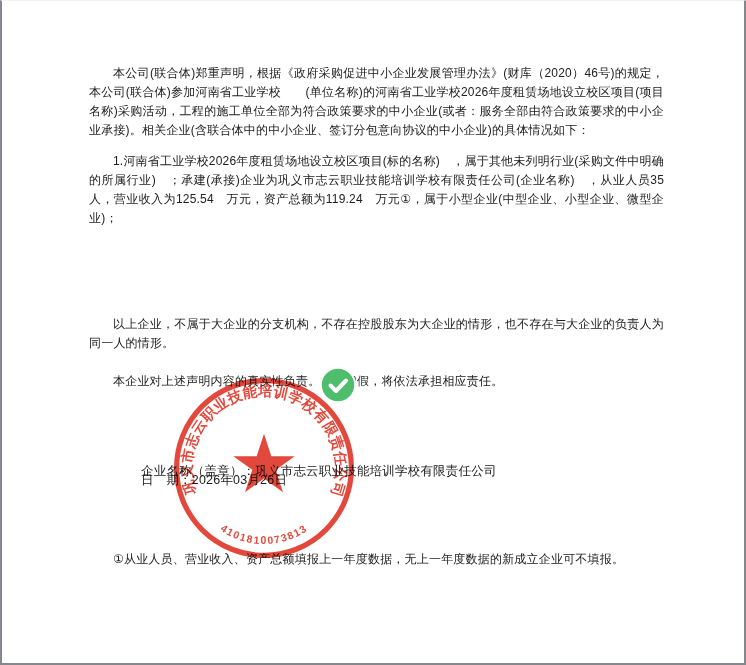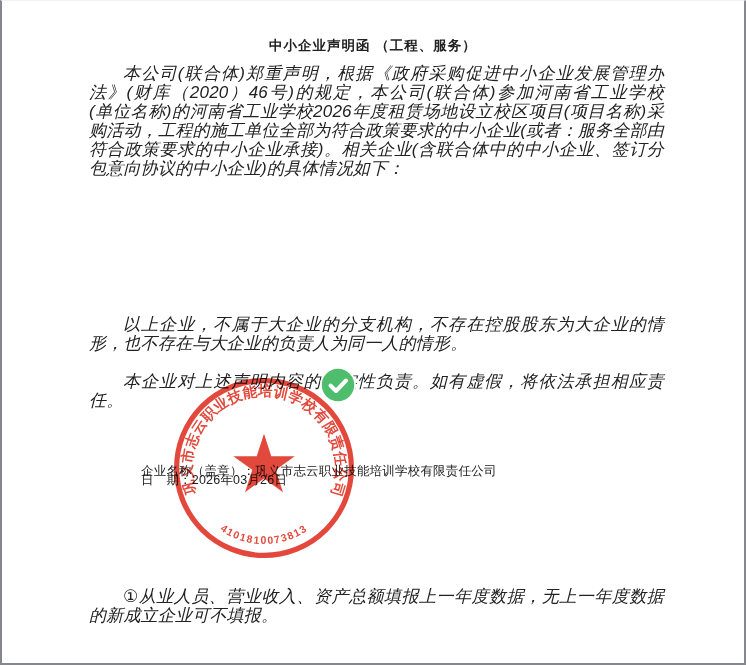--- a/index.html
+++ b/index.html
@@ -23,33 +23,32 @@
     position: absolute;
     top: 36px; left: 0; width: 100%;
     text-align: center;
     font-size: 13.5px;
     font-weight: 600;
     letter-spacing: 1px;
   }
   .para {
     position: absolute;
     left: 87px; width: 575px;
-    font-size: 17px;
+    font-size: 12px;
     line-height: 19px;
     text-indent: 2em;
     text-align: justify;
     letter-spacing: 0.2px;
-    font-style: italic;
   }
   .p1 { top: 63px; }
   .p2 { top: 151px; }
   .p3 { top: 231px; }
   .p4 { top: 314px; }
   .p5 { top: 371px; }
-  .footnote { top: 549px; margin-top: 37px; }
+  .footnote { top: 549px; }
   .sign-line {
     position: absolute;
     left: 139px;
     font-size: 12.5px;
     line-height: 19px;
     letter-spacing: 0.2px;
   }
   .sign-company { top: 461px; }
   .sign-date { top: 470px; }
   .stamp {
@@ -64,23 +63,23 @@
     left: 318px; top: 366px;
     width: 36px; height: 36px;
   }
 </style>
 </head>
 <body>
 
 <div class="page">
 
   <div class="doc-title"></div>
-  <div class="doc-title">中小企业声明函 （工程、服务）</div>
 
   <div class="para p1">本公司(联合体)郑重声明，根据《政府采购促进中小企业发展管理办法》(财库（2020）46号)的规定，本公司(联合体)参加河南省工业学校　　(单位名称)的河南省工业学校2026年度租赁场地设立校区项目(项目名称)采购活动，工程的施工单位全部为符合政策要求的中小企业(或者：服务全部由符合政策要求的中小企业承接)。相关企业(含联合体中的中小企业、签订分包意向协议的中小企业)的具体情况如下：</div>
+  <div class="para p2">1.河南省工业学校2026年度租赁场地设立校区项目(标的名称)　，属于其他未列明行业(采购文件中明确的所属行业)　；承建(承接)企业为巩义市志云职业技能培训学校有限责任公司(企业名称)　，从业人员35人，营业收入为125.54　万元，资产总额为119.24　万元①，属于小型企业(中型企业、小型企业、微型企业)；</div>
   <div class="para p4">以上企业，不属于大企业的分支机构，不存在控股股东为大企业的情形，也不存在与大企业的负责人为同一人的情形。</div>
   <div class="para p5">本企业对上述声明内容的真实性负责。如有虚假，将依法承担相应责任。</div>
 
   <div class="sign-line sign-company">企业名称（盖章）：巩义市志云职业技能培训学校有限责任公司</div>
   <div class="sign-line sign-date">日　期：2026年03月26日</div>
 
   <div class="para footnote">①从业人员、营业收入、资产总额填报上一年度数据，无上一年度数据的新成立企业可不填报。</div>
 
   <div class="stamp">
     <svg width="190" height="190" viewBox="0 0 200 200">

